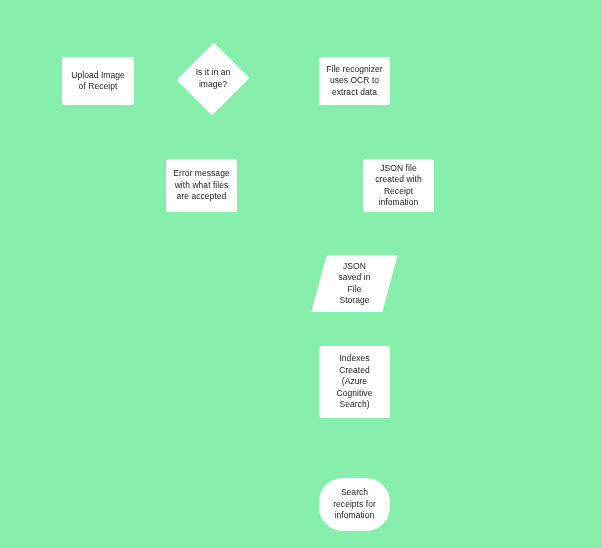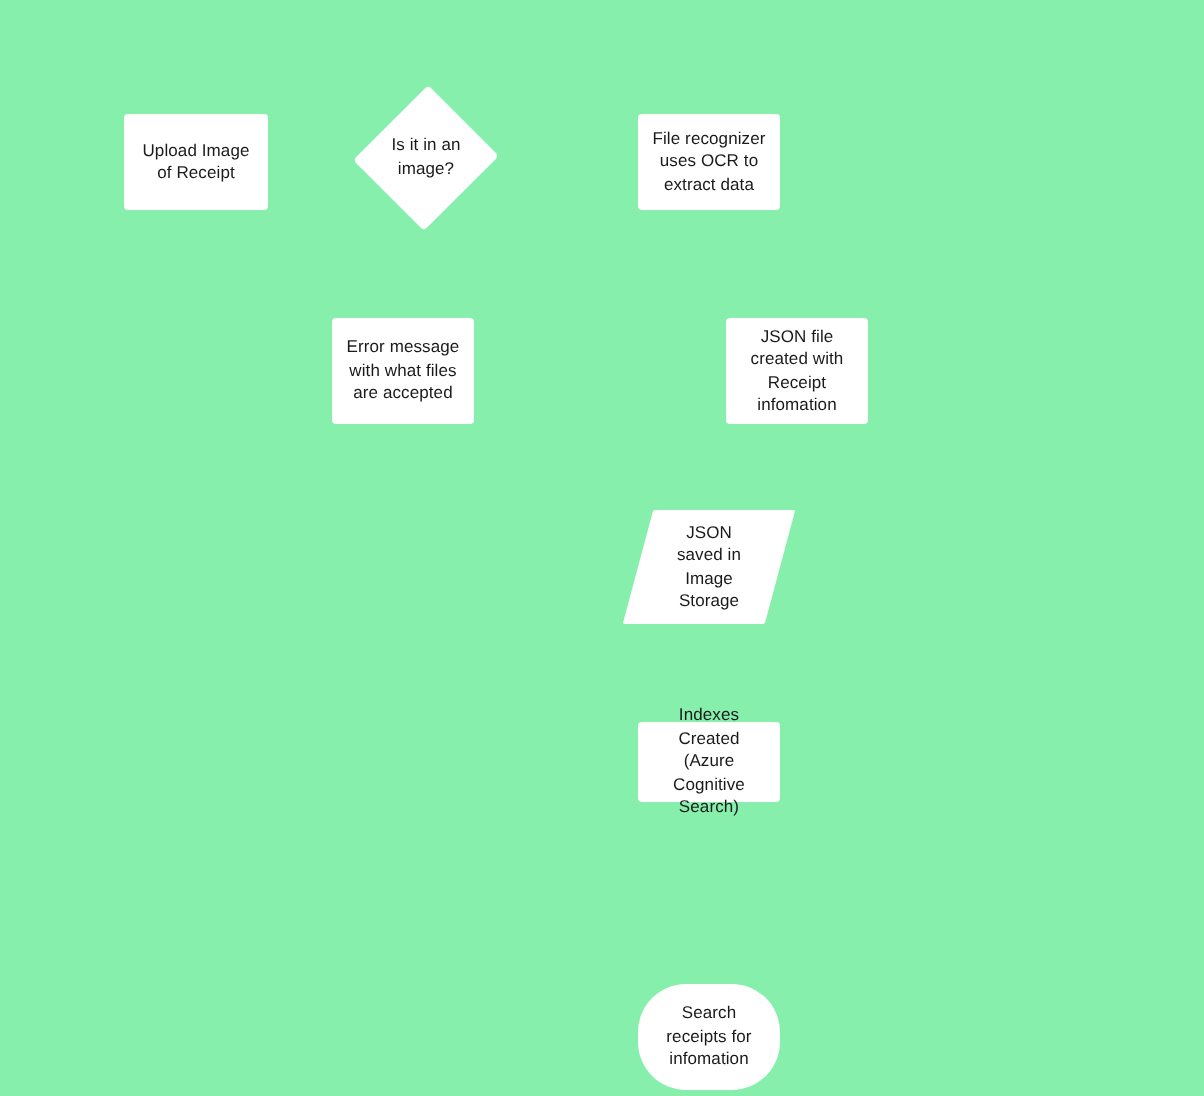--- a/index.html
+++ b/index.html
@@ -109,31 +109,31 @@
     <span class="label">JSON file
 created with
 Receipt
 infomation</span>
   </div>
 
   <div class="node data" style="left:319px; top:255px; width:71px; height:57px;">
     <span class="para-shape"></span>
     <span class="label">JSON
 saved in
-Image
+File
 Storage</span>
   </div>
 
-  <div class="node process" style="left:319px; top:361px; width:71px; height:40px;">
+  <div class="node process" style="left:319px; top:346px; width:71px; height:72px;">
     <span class="label">Indexes
 Created
 (Azure
 Cognitive
 Search)</span>
   </div>
 
-  <div class="node process" style="left:319px; top:492px; width:71px; height:53px;border-radius:24px;">
+  <div class="node process" style="left:319px; top:478px; width:71px; height:53px;border-radius:24px;">
     <span class="label">Search
 receipts for
 infomation</span>
   </div>
 
 </div>
 
 </body></html>

